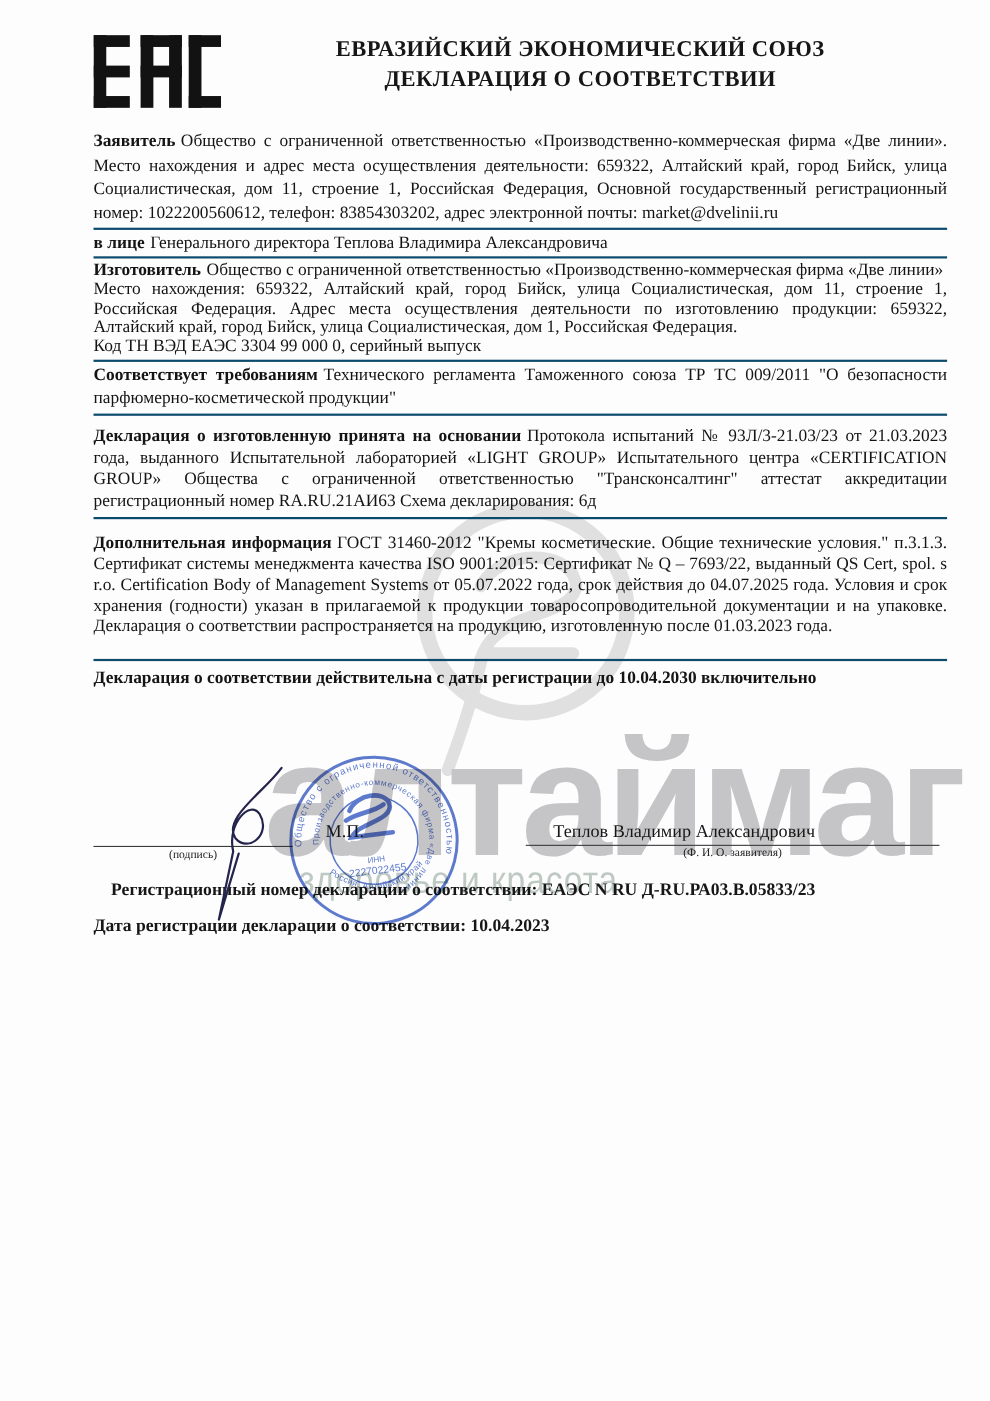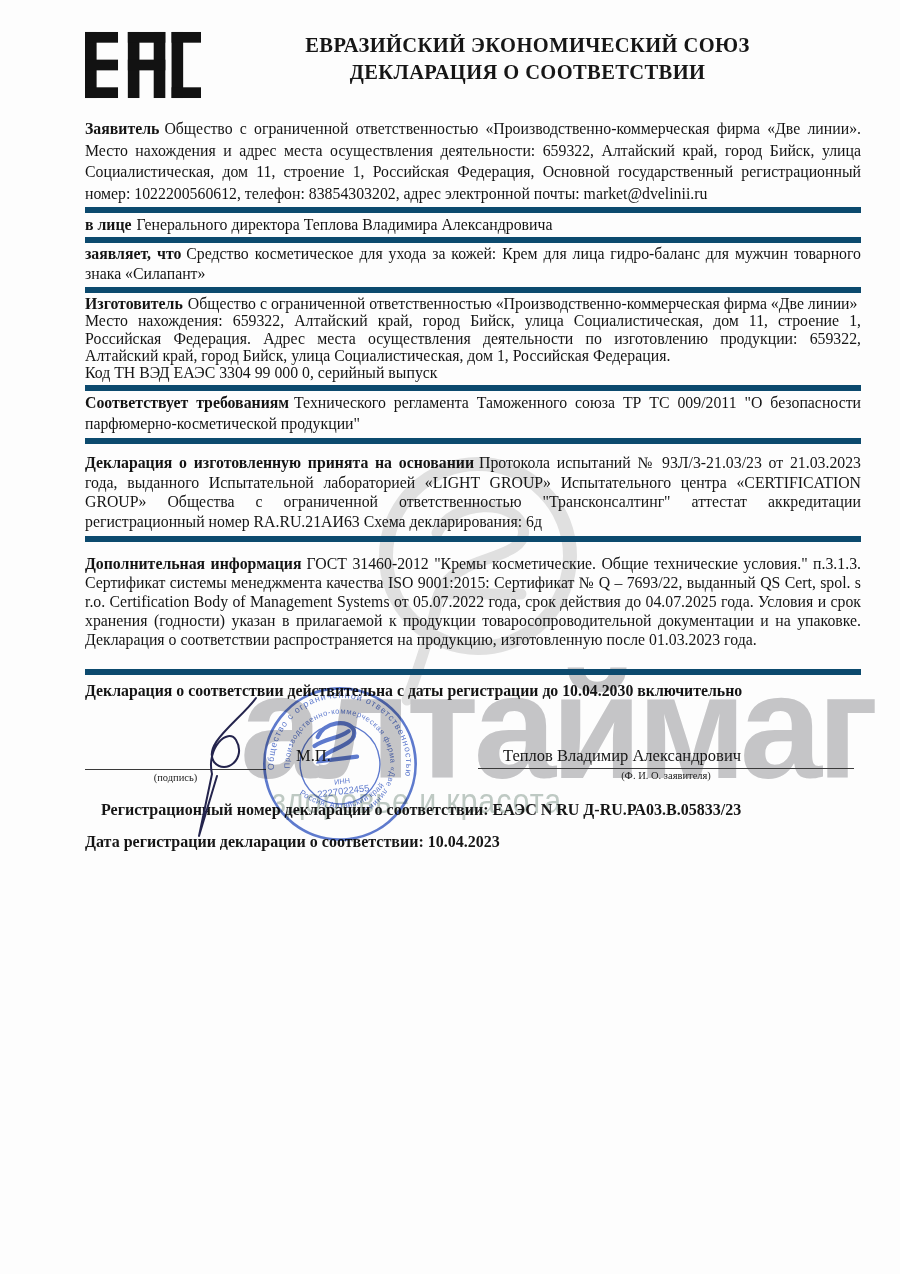--- a/index.html
+++ b/index.html
@@ -12,21 +12,21 @@
   .eac-logo{position:absolute; left:85px; top:28px; width:116px; height:74px; z-index:2;}
   .title{
     position:absolute; left:205px; top:32px; width:645px; text-align:center;
     font-weight:bold; font-size:20.5px; line-height:27px; letter-spacing:.4px; z-index:2;
   }
   
   .content{
     position:absolute; left:85px; top:118px; width:776px; z-index:2;
     font-size:15.8px; text-align:justify; color:#141414;
   }
-  .sec{border-bottom:6px solid #0c4a6e;}
+  .sec{border-bottom:2px solid #0c4a6e;}
   .lead{font-weight:bold; margin-right:5px;}
   .s0{line-height:21.5px; padding-bottom:3px;}
   .s1{line-height:19px;  padding:2px 0 3px;}
   .s2{line-height:20px;  padding:1px 0 3px;}
   .s3{line-height:17.3px;padding:2px 0 4px;}
   .s4{line-height:20.5px;padding:2px 0 4px;}
   .s5{margin-top:9px;  line-height:19.5px; padding-bottom:5px;}
   .s6{margin-top:12px; line-height:19px;   padding-bottom:20px;}
   .s7{font-weight:bold; padding-top:6px; line-height:20px; border-bottom:none;}
   
@@ -93,23 +93,20 @@
     <div>ДЕКЛАРАЦИЯ О СООТВЕТСТВИИ</div>
   </div>
 
   <div class="content">
     <div class="sec s0">
       <b class="lead">Заявитель</b><span>Общество с ограниченной ответственностью «Производственно-коммерческая фирма «Две линии». Место нахождения и адрес места осуществления деятельности: 659322, Алтайский край, город Бийск, улица Социалистическая, дом 11, строение 1, Российская Федерация, Основной государственный регистрационный номер: 1022200560612, телефон: 83854303202, адрес электронной почты: market@dvelinii.ru</span>
     </div>
     <div class="sec s1">
       <b class="lead">в лице</b><span>Генерального директора Теплова Владимира Александровича</span>
     </div>
-    <div class="sec s2">
-      <b class="lead">заявляет, что</b><span>Средство косметическое для ухода за кожей: Крем для лица гидро-баланс для мужчин товарного знака «Силапант»</span>
-    </div>
     <div class="sec s3">
       <div><b class="lead">Изготовитель</b><span>Общество с ограниченной ответственностью «Производственно-коммерческая фирма «Две линии»</span></div>
       <div>Место нахождения: 659322, Алтайский край, город Бийск, улица Социалистическая, дом 11, строение 1, Российская Федерация. Адрес места осуществления деятельности по изготовлению продукции: 659322, Алтайский край, город Бийск, улица Социалистическая, дом 1, Российская Федерация.</div>
       <div>Код ТН ВЭД ЕАЭС 3304 99 000 0, серийный выпуск</div>
     </div>
     <div class="sec s4">
       <b class="lead">Соответствует требованиям</b><span>Технического регламента Таможенного союза ТР ТС 009/2011 "О безопасности парфюмерно-косметической продукции"</span>
     </div>
     <div class="sec s5">
       <b class="lead">Декларация о изготовленную принята на основании</b><span>Протокола испытаний № 93Л/3-21.03/23 от 21.03.2023 года, выданного Испытательной лабораторией «LIGHT GROUP» Испытательного центра «CERTIFICATION GROUP» Общества с ограниченной ответственностью "Трансконсалтинг" аттестат аккредитации регистрационный номер RA.RU.21АИ63 Схема декларирования: 6д</span>

